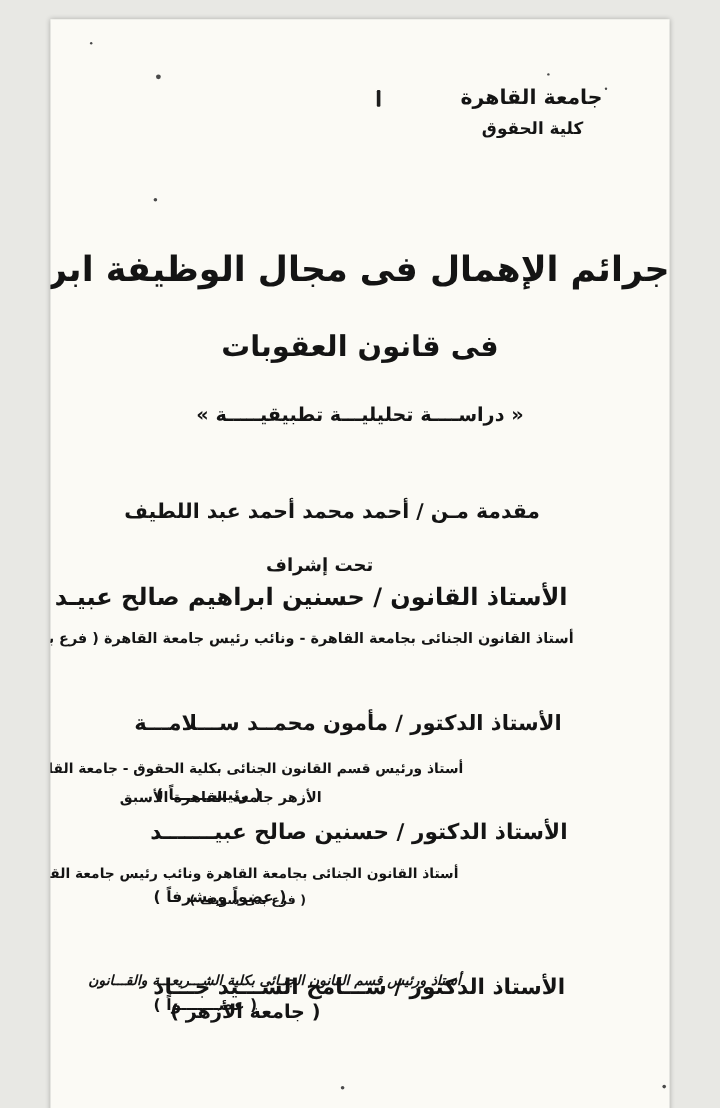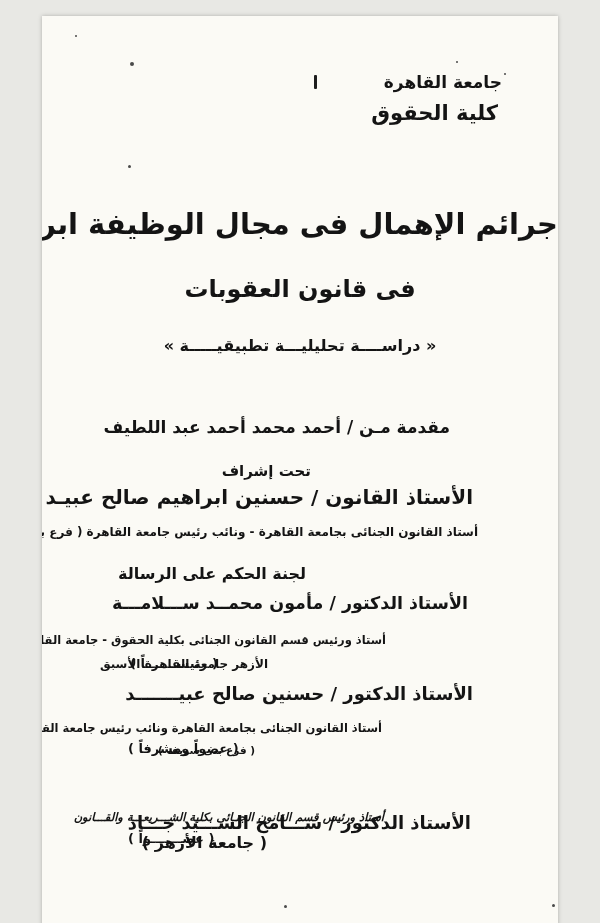--- a/index.html
+++ b/index.html
@@ -23,21 +23,21 @@
     direction: rtl;
     unicode-bidi: embed;
     white-space: nowrap;
     font-weight: bold;
     line-height: 1.25;
     letter-spacing: 0;
   }
   .center { left: 0; right: 0; text-align: center; }
 
   .university      { top: 56px;  right: 56px;  font-size: 17px; }
-  .faculty         { top: 84px;  right: 60px;  font-size: 21px; }
+  .faculty         { top: 84px;  right: 72px;  font-size: 14px; }
 
   .title1          { top: 190px; font-size: 29px; }
   .title2          { top: 258px; font-size: 24px; }
   .subtitle        { top: 320px; font-size: 16px; }
 
   .degree-line     { top: 375px; right: 116px; font-size: 13.5px; }
   .author-line     { top: 401px; right: 108px; font-size: 17px; }
 
   .sup-heading     { top: 446px; right: 247px; font-size: 15px; }
   .sup-name        { top: 469px; right: 85px;  font-size: 20px; }
@@ -103,21 +103,20 @@
   <div class="ln center title1">جرائم الإهمال فى مجال الوظيفة ابراهيم</div>
   <div class="ln center title2">فى قانون العقوبات</div>
   <div class="ln center subtitle">« دراســــة تحليليـــة تطبيقيـــــة »</div>
 
   <div class="ln author-line">مقدمة مـن /  أحمد محمد أحمد عبد اللطيف</div>
 
   <div class="ln sup-heading">تحت إشراف</div>
   <div class="ln sup-name">الأستاذ القانون / حسنين ابراهيم صالح عبيـد</div>
   <div class="ln sup-role">أستاذ القانون الجنائى بجامعة القاهرة - ونائب رئيس جامعة القاهرة ( فرع بنى سويف )</div>
 
-  <div class="ln comm-heading">لجنة الحكم على الرسالة</div>
 
   <div class="ln m1-name">الأستاذ الدكتور / مأمون محمــد ســـلامـــة</div>
   <div class="ln m1-role">أستاذ ورئيس قسم القانون الجنائى بكلية الحقوق - جامعة القاهرة</div>
   <div class="ln m1-note-right">الأزهر جامعة القاهرة الأسبق</div>
   <div class="ln m1-note-left">( رئيســـــــاً )</div>
 
   <div class="ln m2-name">الأستاذ الدكتور / حسنين صالح عبيـــــــد</div>
   <div class="ln m2-role">أستاذ القانون الجنائى بجامعة القاهرة ونائب رئيس جامعة القاهرة</div>
   <div class="ln m2-note-right">( فرع بنى سويف )</div>
   <div class="ln m2-note-left">( عضواً ومشرفاً )</div>

